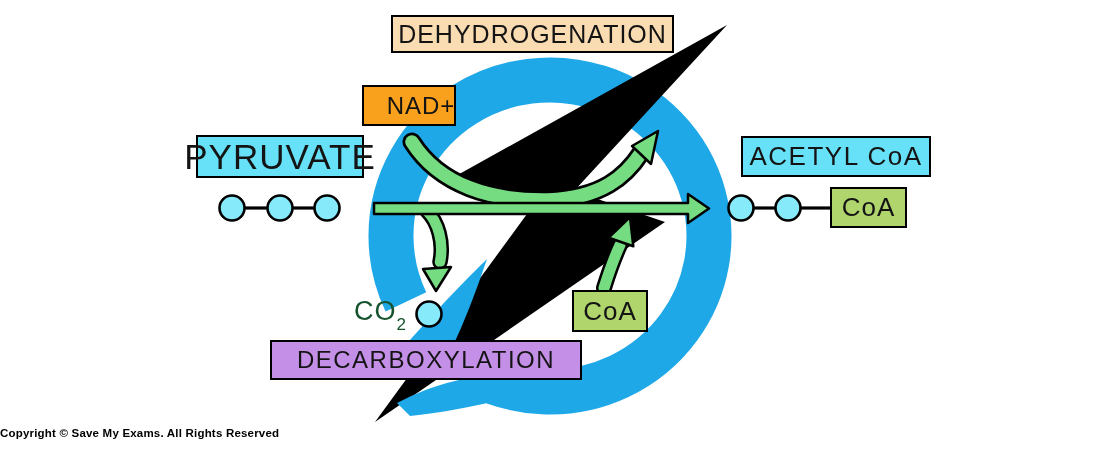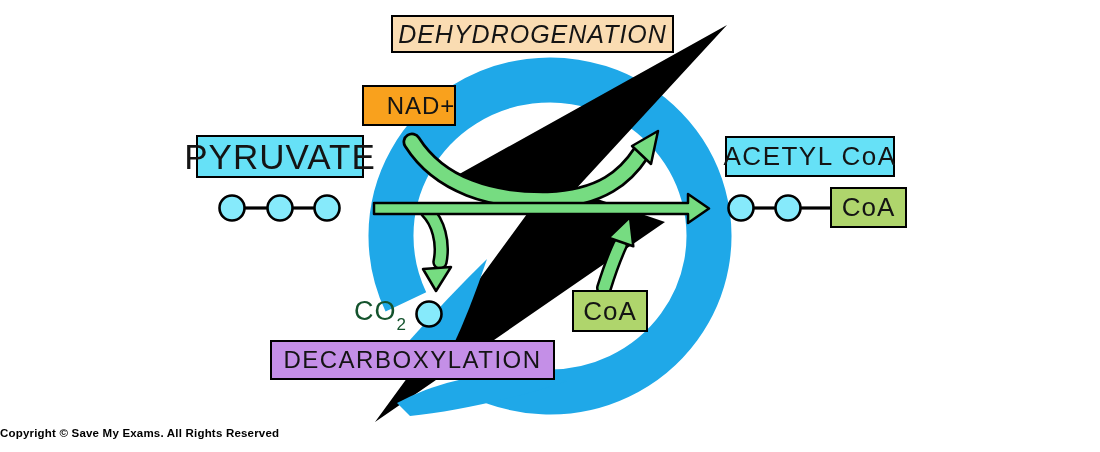--- a/index.html
+++ b/index.html
@@ -5,29 +5,29 @@
   html,body{margin:0;padding:0;background:#fff;}
   .canvas{
     position:relative;width:1100px;height:452px;background:#fff;
     font-family:"Liberation Sans",sans-serif;overflow:hidden;
   }
   .canvas svg.art{position:absolute;left:0;top:0;z-index:1;}
   .box{
     position:absolute;z-index:2;display:flex;align-items:center;justify-content:center;
     border:2.5px solid #000;box-sizing:border-box;color:#141414;white-space:nowrap;
   }
-  .box-dehydro{left:391px;top:15px;width:283px;height:38px;background:var(--box_peach,#FADCB2);font-size:25px;letter-spacing:1px;font-style:italic;}
+  .box-dehydro{left:391px;top:15px;width:283px;height:38px;background:var(--box_peach,#FADCB2);font-size:25px;letter-spacing:1px;}
   .box-nad{left:362px;top:85px;width:94px;height:41px;background:var(--box_orange,#F9A11D);font-size:24px;letter-spacing:1px;padding-left:24px;}
   .box-nadh{left:576px;top:85px;width:154px;height:41px;background:var(--box_orange,#F9A11D);font-size:24px;letter-spacing:1px;}
   .box-nadh sup{font-size:15px;line-height:0;position:relative;top:-2px;left:1px;}
   .box-pyruvate{left:196px;top:135px;width:168px;height:43px;background:var(--box_cyan,#66E1F7);font-size:35px;letter-spacing:1px;}
-  .box-acetyl{left:725px;top:136px;width:170px;height:41px;background:var(--box_cyan,#66E1F7);font-size:26px;letter-spacing:1.5px;}
+  .box-acetyl{left:741px;top:136px;width:190px;height:41px;background:var(--box_cyan,#66E1F7);font-size:26px;letter-spacing:1.5px;}
   .box-coa-right{left:830px;top:187px;width:77px;height:41px;background:var(--box_green,#AFD56C);font-size:26px;letter-spacing:1px;}
   .box-coa-bottom{left:572px;top:290px;width:76px;height:42px;background:var(--box_green,#AFD56C);font-size:26px;letter-spacing:1px;}
-  .box-decarb{left:270px;top:340px;width:285px;height:40px;background:var(--box_purple,#C48FE7);font-size:24px;letter-spacing:1.5px;}
+  .box-decarb{left:270px;top:340px;width:312px;height:40px;background:var(--box_purple,#C48FE7);font-size:24px;letter-spacing:1.5px;}
   .co2-label{
     position:absolute;z-index:2;left:354px;top:296px;font-size:27px;color:#14532d;letter-spacing:1px;
   }
   .co2-label sub{font-size:17px;line-height:0;position:relative;top:4px;}
   .copyright{
     position:absolute;z-index:2;left:0;right:0;top:427px;text-align:left;
     font-size:11.5px;font-weight:bold;color:#000;letter-spacing:0.2px;
   }
 </style>
 </head>

